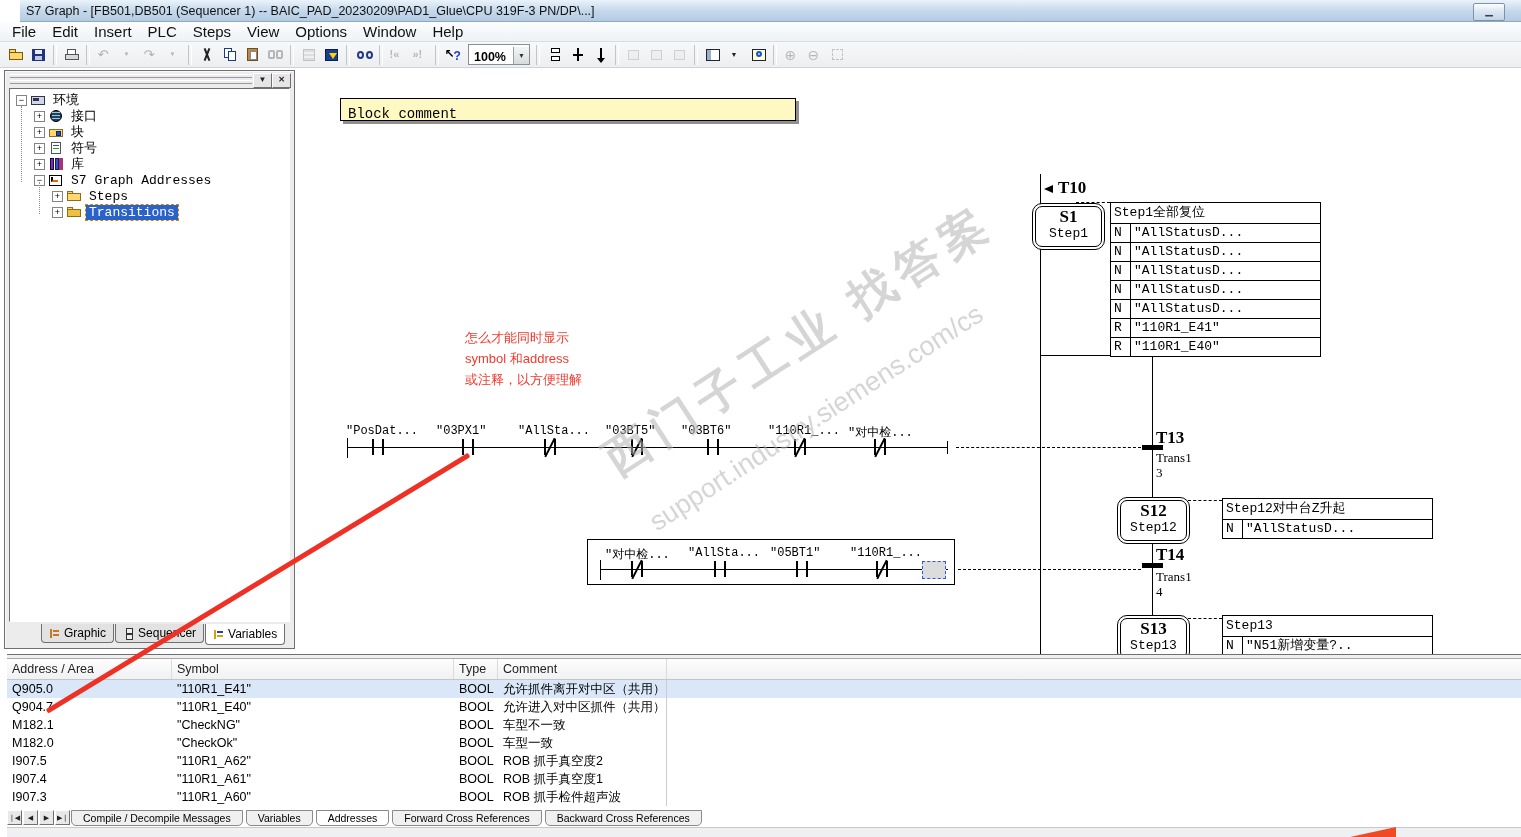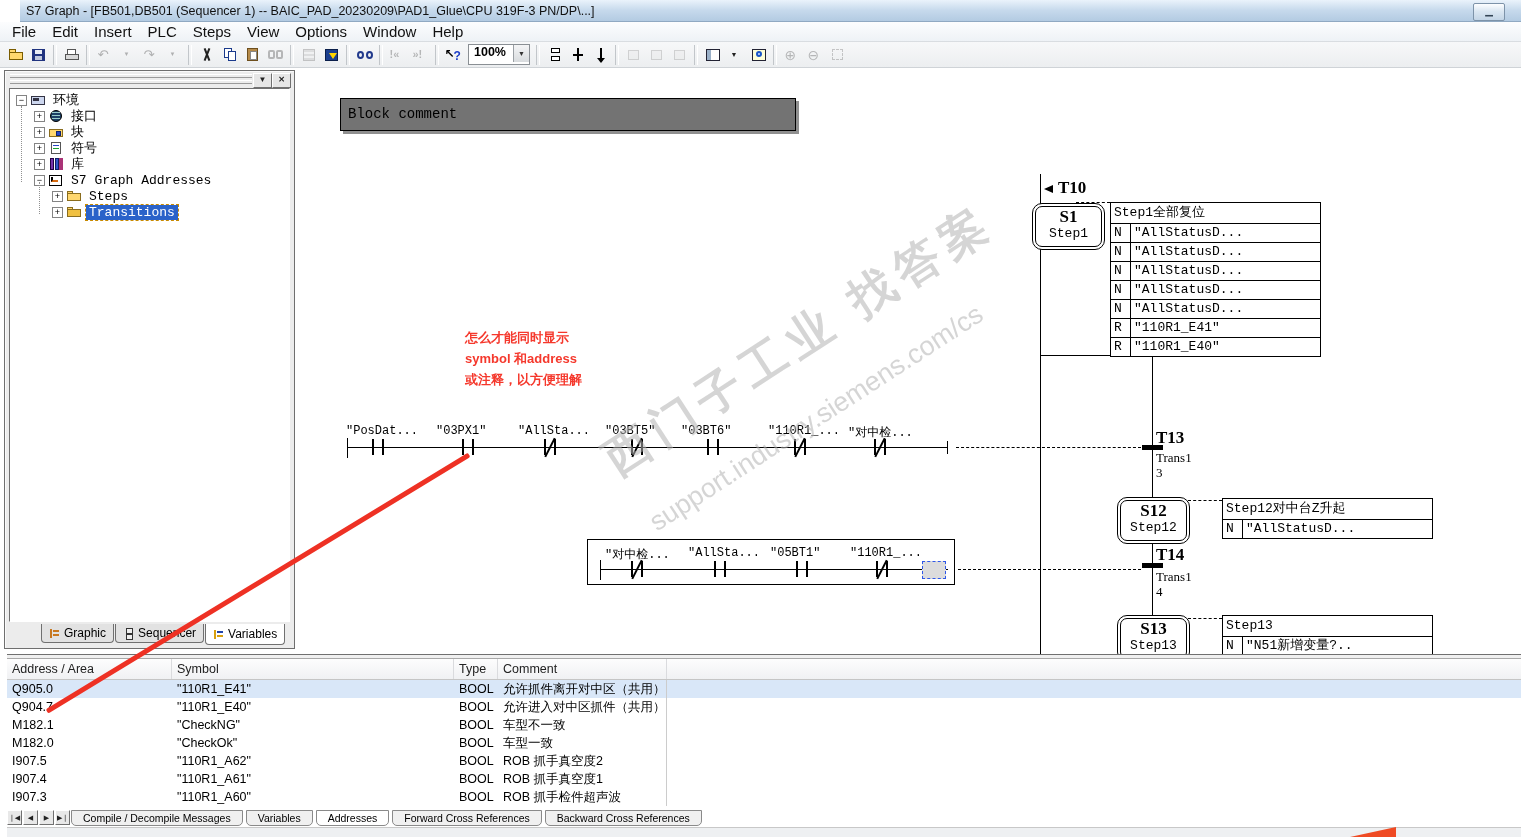--- a/index.html
+++ b/index.html
@@ -19,21 +19,21 @@
     display:flex;align-items:center;padding-left:4px;box-sizing:border-box;}
   .menu-item{font-size:15px;color:#111;padding:2px 8px;}
   
   .toolbar{position:absolute;left:0;top:42px;width:1521px;height:26px;z-index:50;
     background:linear-gradient(#f7f8f9,#eceef0);border-bottom:1px solid #cfd3d7;
     display:flex;align-items:center;padding-left:4px;box-sizing:border-box;}
   .tbtn{width:23px;height:22px;display:inline-flex;align-items:center;justify-content:center;flex:none;}
   .tbtn.disabled{opacity:.38;filter:grayscale(1);}
   .tsep{width:2px;height:20px;margin:0 3px;border-left:1px solid #c2c6ca;border-right:1px solid #fff;flex:none;}
   .zoom-combo{width:60px;height:19px;border:1px solid #8a8f94;background:#fff;display:inline-flex;
-    align-items:flex-start;margin:4px 3px;flex:none;}
+    align-items:flex-end;margin:4px 3px;flex:none;}
   .zoom-value{flex:1;font-size:12.5px;padding-left:5px;font-weight:bold;}
   .zoom-drop{width:15px;height:17px;background:linear-gradient(#f4f5f6,#d8dbde);border-left:1px solid #9a9fa4;
     font-size:7px;text-align:center;line-height:17px;color:#333;}
   
   .mi{position:relative;display:inline-block;width:18px;height:16px;flex:none;}
   .mi::before,.mi::after{content:"";position:absolute;box-sizing:border-box;}
   .mi-open-icon::before{left:2px;top:5px;width:14px;height:8px;background:#ffd76e;border:1px solid #7a5c00;}
   .mi-open-icon::after{left:2px;top:2px;width:7px;height:4px;background:#ffd76e;border:1px solid #7a5c00;}
   .mi-save-icon::before{left:2px;top:2px;width:13px;height:12px;background:#20337f;}
   .mi-save-icon::after{left:5px;top:3px;width:7px;height:4px;background:#e8ecf4;box-shadow:0 6px 0 #c0c8dc;}
@@ -81,21 +81,21 @@
   .mi-zoom-in-icon::before{content:"⊕";font:14px "DejaVu Sans",sans-serif;color:#555;left:2px;top:0;}
   .mi-zoom-out-icon::before{content:"⊖";font:14px "DejaVu Sans",sans-serif;color:#555;left:2px;top:0;}
   .mi-zoom-fit-icon::before{left:3px;top:2px;width:11px;height:11px;border:1px dashed #777;}
 
   
   .gmono{font-family:"Liberation Mono","DejaVu Sans Mono",monospace;}
   .hl{position:absolute;height:1px;background:#000;}
   .vl{position:absolute;width:1px;background:#000;}
   .dash{position:absolute;height:0;border-top:1px dashed #000;}
   .tbar{position:absolute;background:#000;}
-  .block-comment{position:absolute;left:340px;top:98px;width:456px;height:33px;background:#737373;
+  .block-comment{position:absolute;left:340px;top:98px;width:456px;height:23px;background:#fef9c3;
     border:1px solid #000;box-shadow:3px 3px 0 #909090;font-size:14px;line-height:31px;padding-left:7px;
     box-sizing:border-box;z-index:2;}
   .stepbox{position:absolute;width:71px;height:45px;background:#fff;border:1px solid #000;border-radius:10px;z-index:2;
     text-align:center;}
   .stepbox::before{content:"";position:absolute;left:2px;top:2px;right:2px;bottom:2px;border:1px solid #000;border-radius:7px;}
   .stepname{font-family:"Liberation Serif",serif;font-weight:bold;font-size:17px;line-height:20px;margin-top:3px;}
   .steplabel{font-family:"Liberation Mono","DejaVu Sans Mono",monospace;font-size:13px;line-height:14px;}
   .tname{position:absolute;font-family:"Liberation Serif",serif;font-weight:bold;font-size:17px;z-index:2;}
   .tsub{position:absolute;font-family:Liberation Serif, serif;font-size:13px;z-index:2;}
   .t10arrow{position:absolute;width:0;height:0;border-right:9px solid #000;
@@ -119,21 +119,21 @@
   .clabel{position:absolute;left:-26px;top:-14px;white-space:nowrap;
     font-family:"Liberation Mono","DejaVu Sans Mono",monospace;font-size:12px;}
   .netbox{position:absolute;border:1px solid #000;background:transparent;z-index:1;}
   .selbox{position:absolute;width:22px;height:16px;background:#dcdcdc;border:1px dashed #2f58e8;z-index:3;}
   .watermark{position:absolute;left:535px;top:305px;width:560px;transform:rotate(-33deg);z-index:4;
     pointer-events:none;color:rgba(178,178,178,0.55);text-align:center;}
   .wm1{font-size:46px;font-weight:bold;letter-spacing:8px;white-space:nowrap;}
   .wm2{font-size:27px;margin-top:28px;margin-left:-55px;white-space:nowrap;}
   .redline{position:absolute;left:47px;top:709px;width:494px;height:5px;background:#ee3124;border-radius:2px;
     transform:rotate(-31.3deg);transform-origin:0 50%;z-index:40;}
-  .redtext{position:absolute;font-size:13px;font-weight:bold;color:#f5382c;z-index:5;white-space:nowrap;}
+  .redtext{position:absolute;font-size:13px;font-weight:normal;color:#f5382c;z-index:5;white-space:nowrap;}
   .swoosh{position:absolute;left:1350px;top:827px;width:0;height:0;z-index:45;
     border-bottom:10px solid #ef4a23;border-left:46px solid transparent;}
 
   
   .vpanel{position:absolute;left:4px;top:70px;width:291px;height:579px;background:#ececec;z-index:20;
     border:1px solid #6f6f6f;box-shadow:inset 1px 1px 0 #fafafa;box-sizing:border-box;}
   .grip{position:absolute;left:5px;right:42px;top:3px;height:10px;}
   .grip div{height:2px;border-top:1px solid #fff;border-bottom:1px solid #9a9a9a;margin-bottom:2px;}
   .phbtn{position:absolute;top:2px;width:17px;height:13px;background:#e6e6e6;text-align:center;
     border:1px solid;border-color:#fff #707070 #707070 #fff;font-size:8px;line-height:12px;color:#222;}

